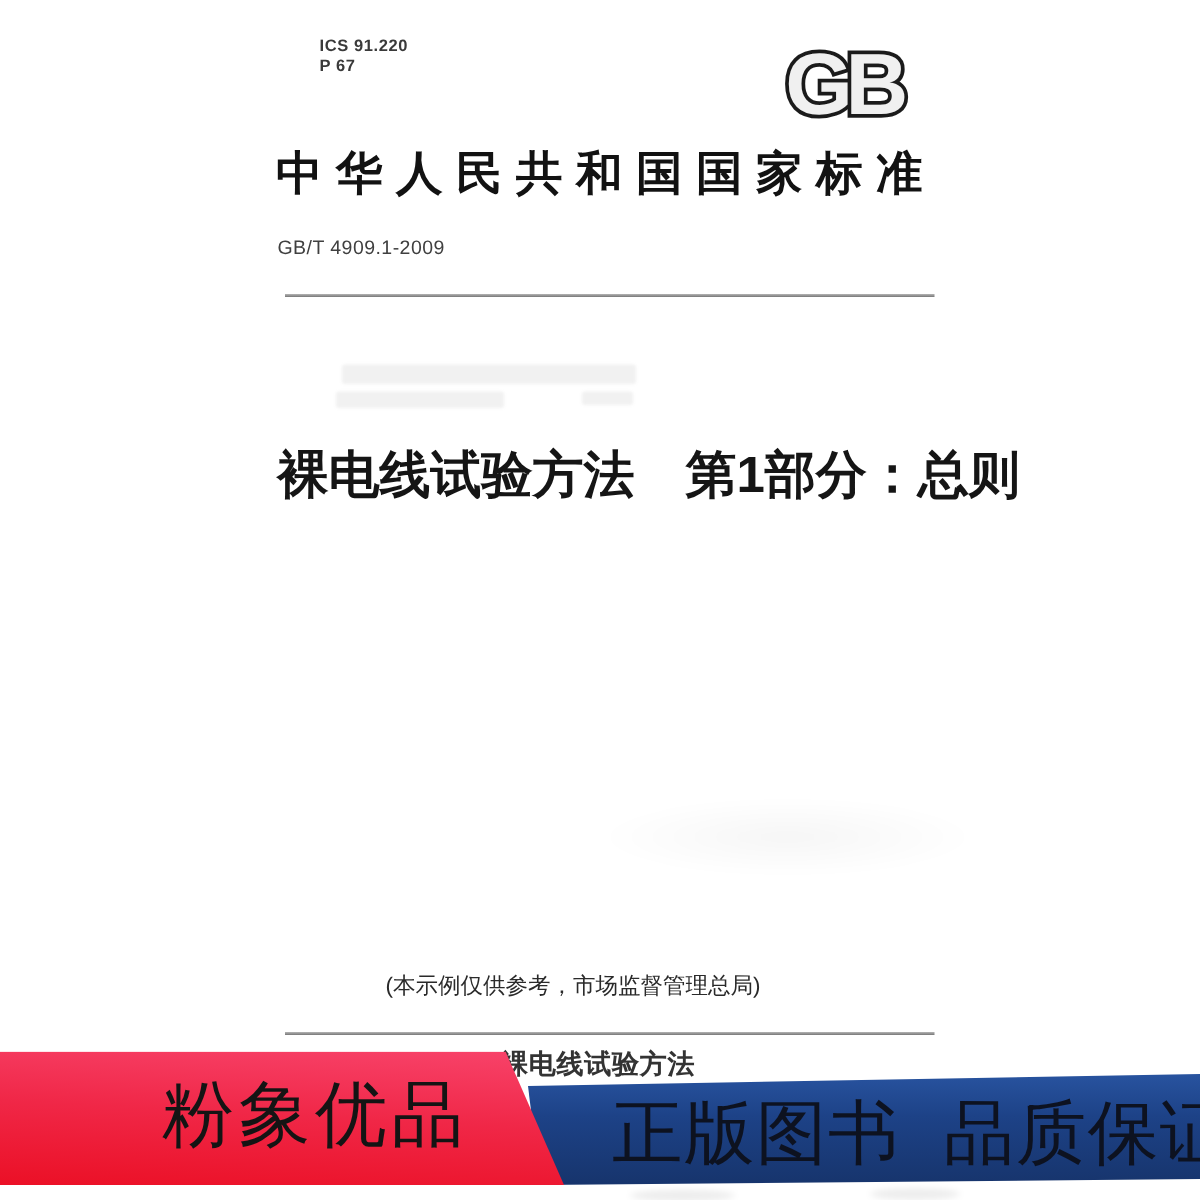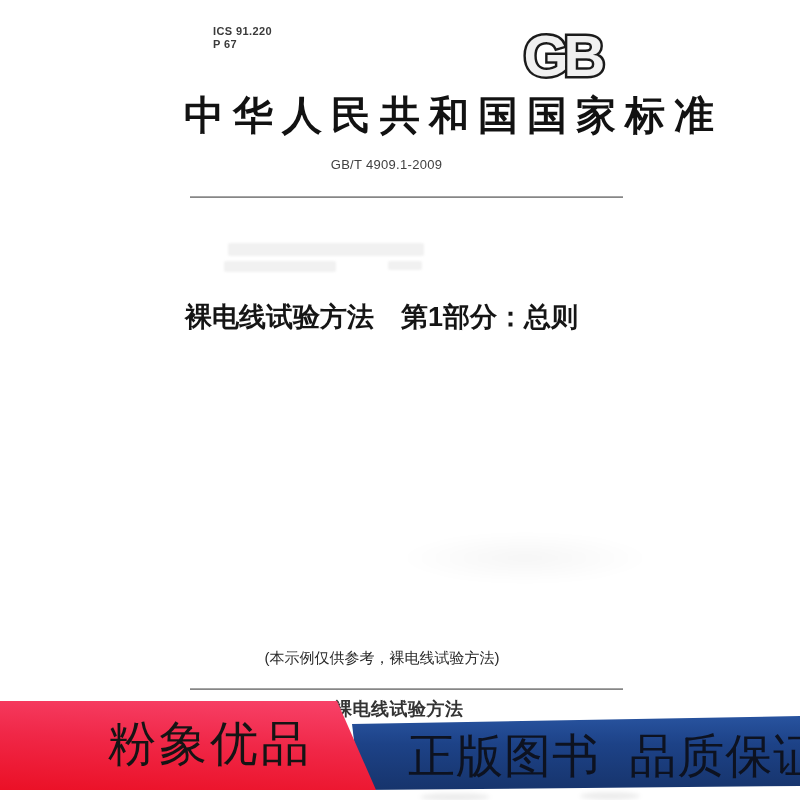--- a/index.html
+++ b/index.html
@@ -22,44 +22,44 @@
   .gb-logo-text{
     font-family:"Liberation Sans", sans-serif;
     font-weight:900;font-size:58px;
     fill:#f0f0f0;stroke:#1b1b1b;stroke-width:5px;
     paint-order:stroke fill;
     letter-spacing:-5px;
   }
   .heading{
     left:184px;top:99px;width:450px;
     font-family:"Liberation Serif","DejaVu Serif", serif;
-    font-size:40px;font-weight:bold;color:#121212;
+    font-size:31px;font-weight:bold;color:#121212;
     letter-spacing:9px;white-space:nowrap;line-height:34px;
   }
   .std-number{
-    left:185px;top:157px;width:403px;text-align:center;
+    left:185px;top:157px;width:403px;text-align:left;
     font-size:13px;color:#404040;letter-spacing:0.3px;
   }
   .rule{height:2px;background:linear-gradient(180deg,#b5b5b5,#777777);}
   .rule-top{left:190px;top:196px;width:433px;}
   .rule-bottom{left:190px;top:688px;width:433px;}
 
   .ghost{background:rgba(120,120,120,0.10);border-radius:2px;filter:blur(1.2px);}
   .ghost-1{left:228px;top:243px;width:196px;height:13px;}
   .ghost-2{left:224px;top:261px;width:112px;height:11px;}
   .ghost-3{left:388px;top:261px;width:34px;height:9px;}
   .mid-smudge{
     left:400px;top:532px;width:250px;height:52px;border-radius:50%;
     background:radial-gradient(closest-side, rgba(0,0,0,0.035), rgba(0,0,0,0));
     filter:blur(3px);
   }
 
   .doc-title{
-    left:185px;top:301px;width:438px;text-align:left;
-    font-size:27px;font-weight:bold;color:#151515;
+    left:185px;top:301px;width:438px;text-align:right;
+    font-size:34px;font-weight:bold;color:#151515;
     font-family:"Liberation Sans","DejaVu Sans", sans-serif;
     white-space:nowrap;line-height:32px;
   }
   .disclaimer{
     left:185px;top:649px;width:394px;text-align:center;
     font-size:15px;color:#2a2a2a;line-height:18px;
   }
   .publisher{
     left:334px;top:700px;
     font-family:"Liberation Serif","DejaVu Serif", serif;
@@ -120,21 +120,21 @@
   <div class="abs rule rule-top"></div>
 
   <div class="abs ghost ghost-1"></div>
   <div class="abs ghost ghost-2"></div>
   <div class="abs ghost ghost-3"></div>
 
   <div class="abs doc-title">裸电线试验方法　第1部分：总则</div>
 
   <div class="abs mid-smudge"></div>
 
-  <div class="abs disclaimer">(本示例仅供参考，裸电线试验方法)</div>
+  <div class="abs disclaimer">(本示例仅供参考，市场监督管理总局)</div>
 
   <div class="abs rule rule-bottom"></div>
 
   <div class="abs publisher">裸电线试验方法</div>
 
   <div class="abs floor-smudge floor-smudge-1"></div>
   <div class="abs floor-smudge floor-smudge-2"></div>
 
   <div class="abs banner-blue">
     <div class="banner-blue-label">正版图书 品质保证</div>

